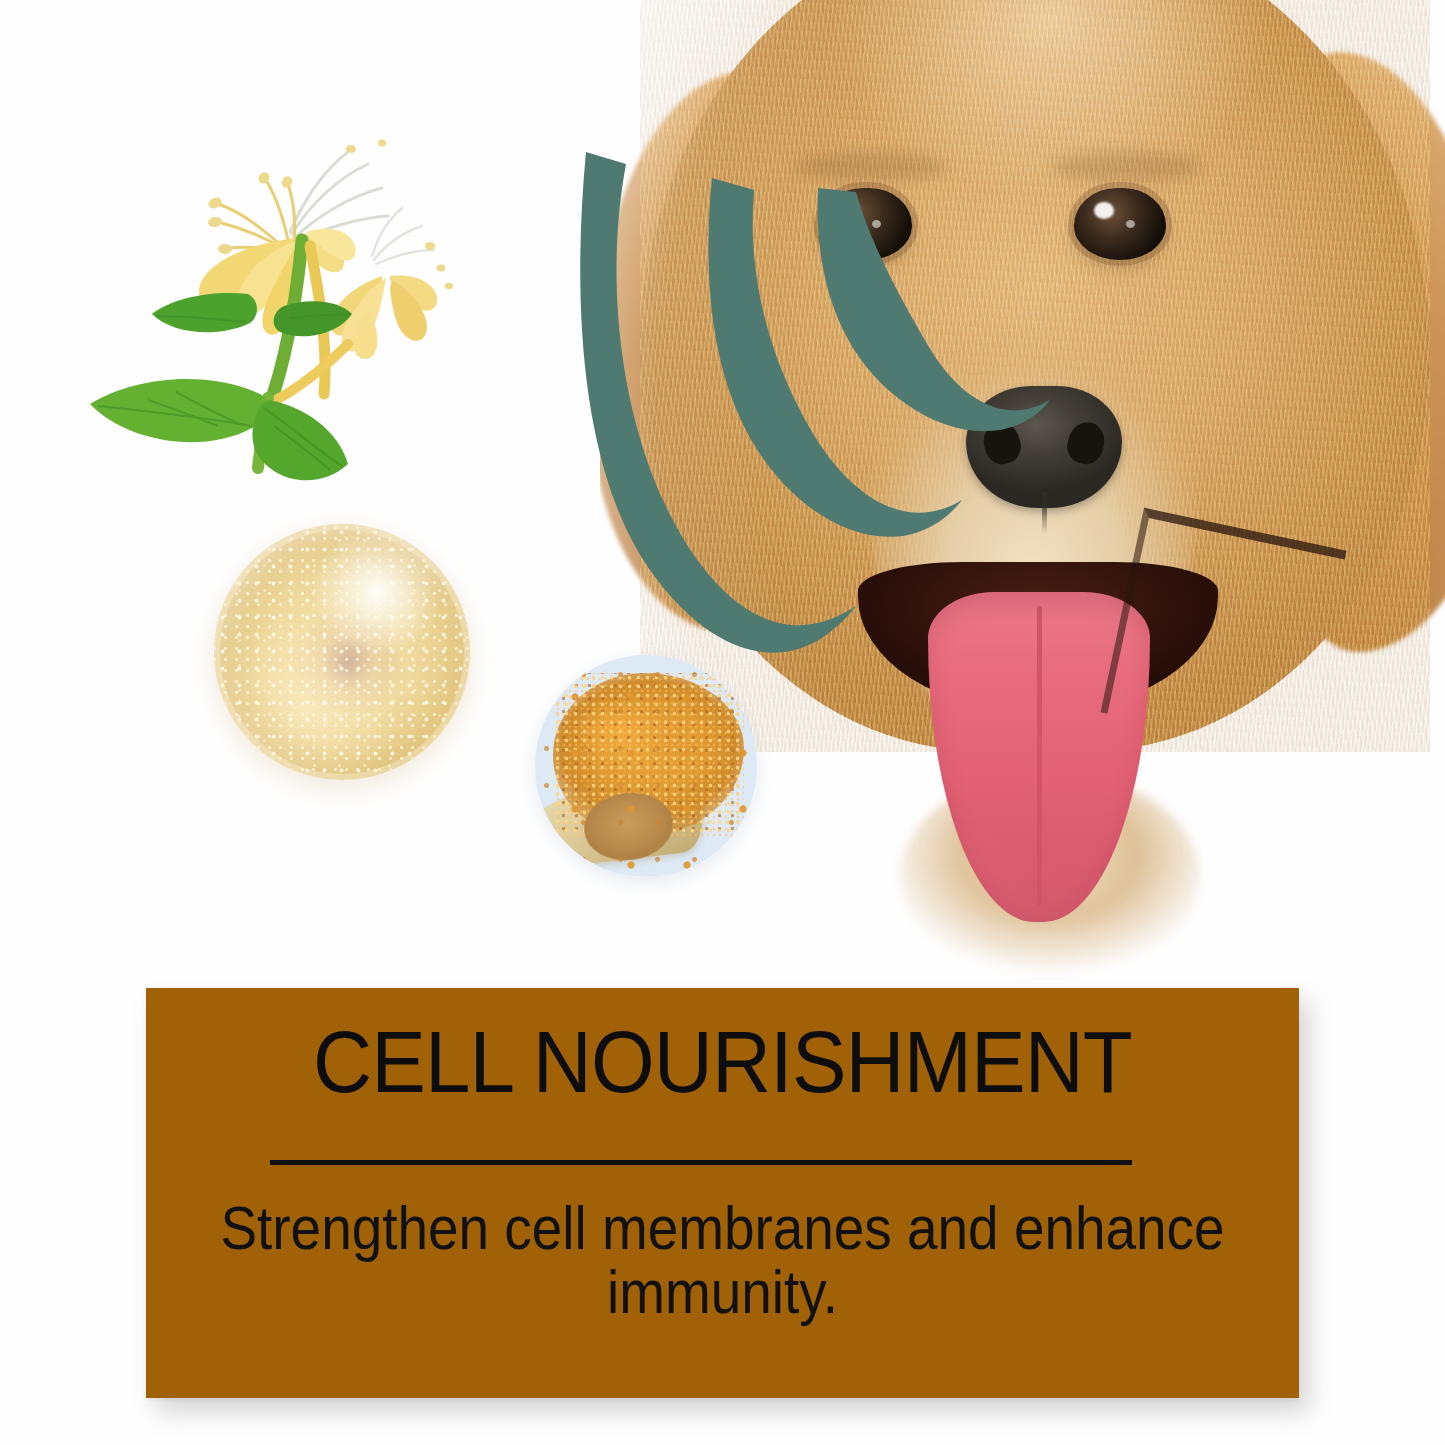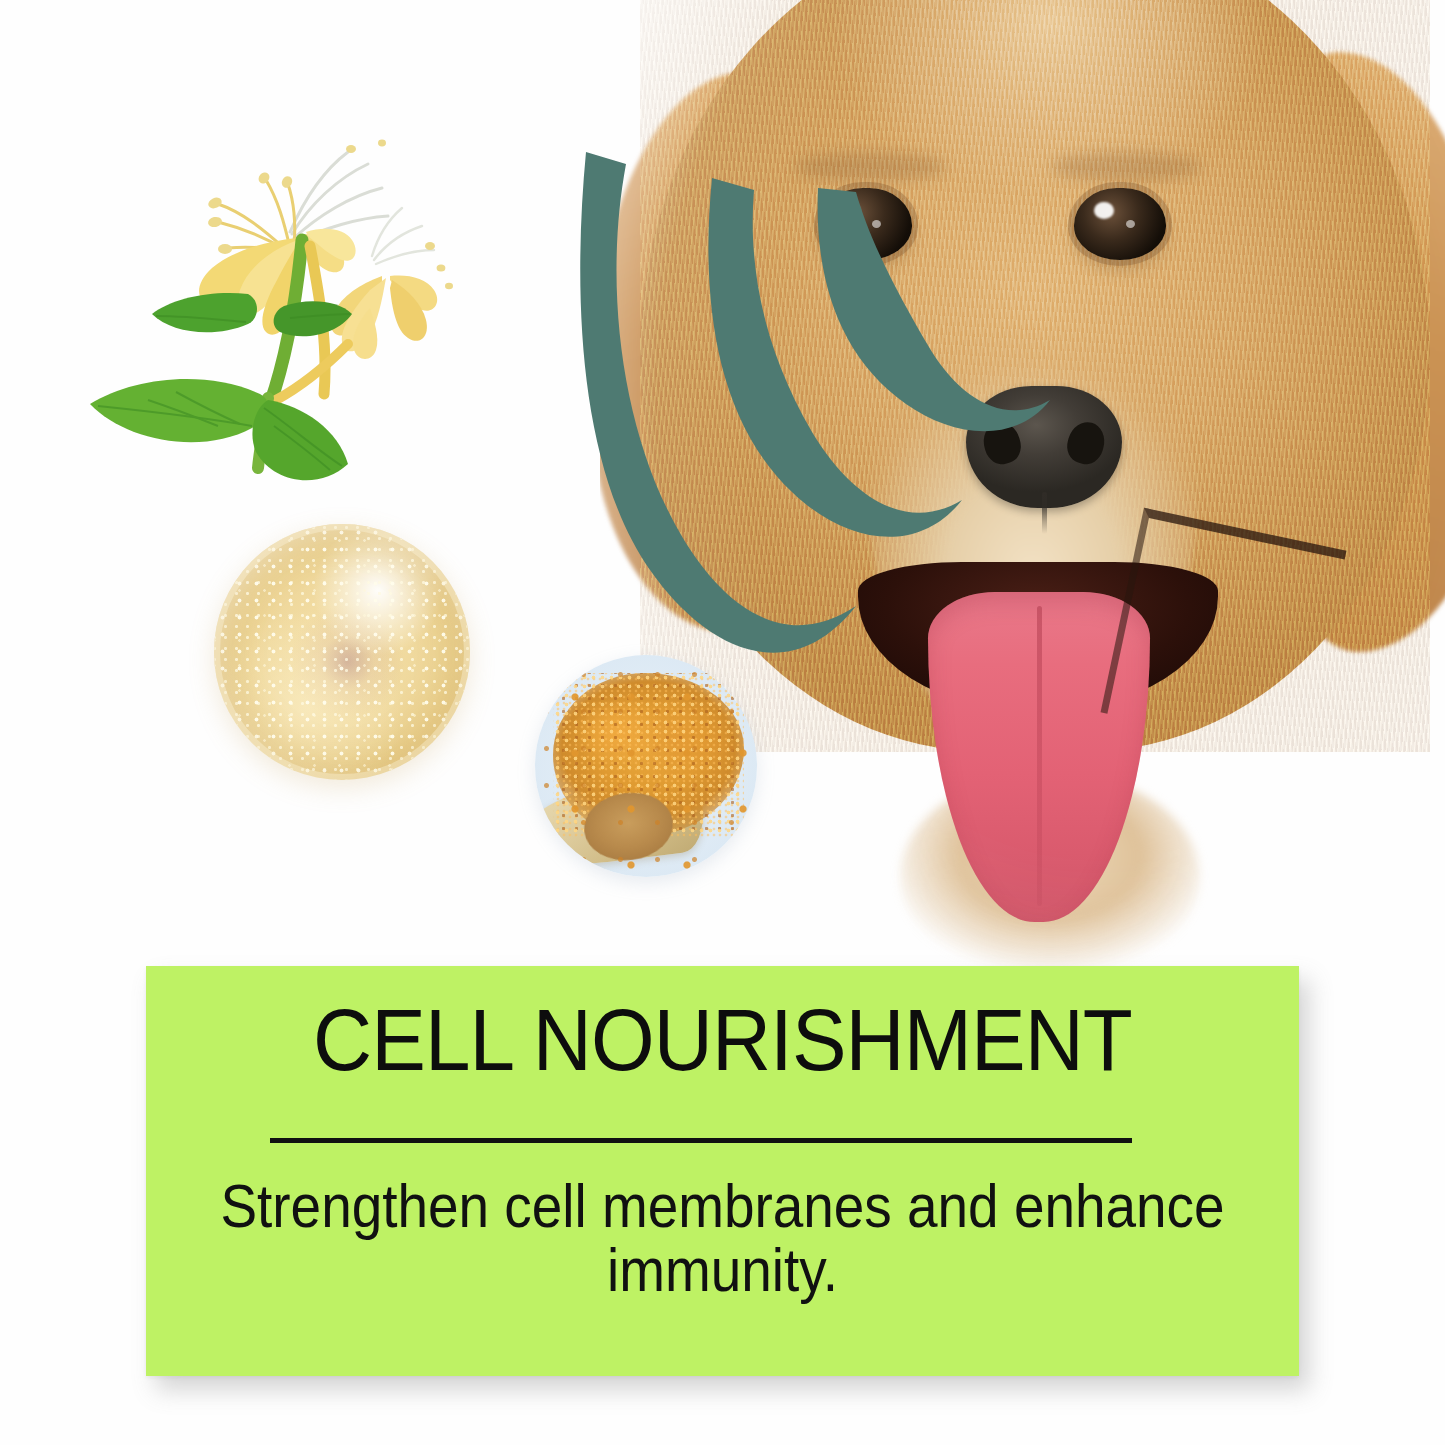--- a/index.html
+++ b/index.html
@@ -190,22 +190,22 @@
     position:absolute;inset:0;
     background-image:
       radial-gradient(circle, rgba(225,150,45,.9) 3px, rgba(225,150,45,0) 4.2px),
       radial-gradient(circle, rgba(205,130,40,.7) 2px, rgba(205,130,40,0) 3px);
     background-size:56px 56px, 37px 37px;
     background-position:12px 14px, 30px 38px;
   }
 
   
   .card{
-    position:absolute;left:146px;top:966px;width:1153px;height:410px;
-    background:#bef264;
+    position:absolute;left:146px;top:988px;width:1153px;height:410px;
+    background:#a16207;
     box-shadow:10px 14px 22px rgba(120,120,120,.30), 0 2px 4px rgba(0,0,0,.06);
   }
   .card-title{
     position:absolute;left:0;right:0;top:26px;
     text-align:center;
     font-family:"Liberation Sans", sans-serif;
     font-size:88px;
     line-height:96px;
     font-weight:400;
     letter-spacing:-1px;

